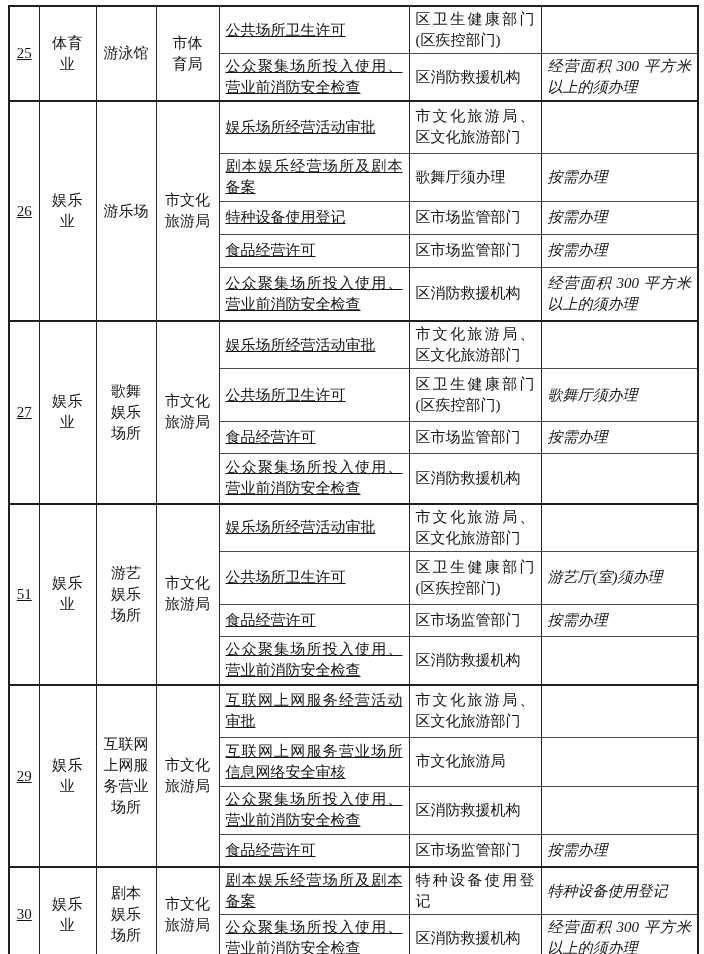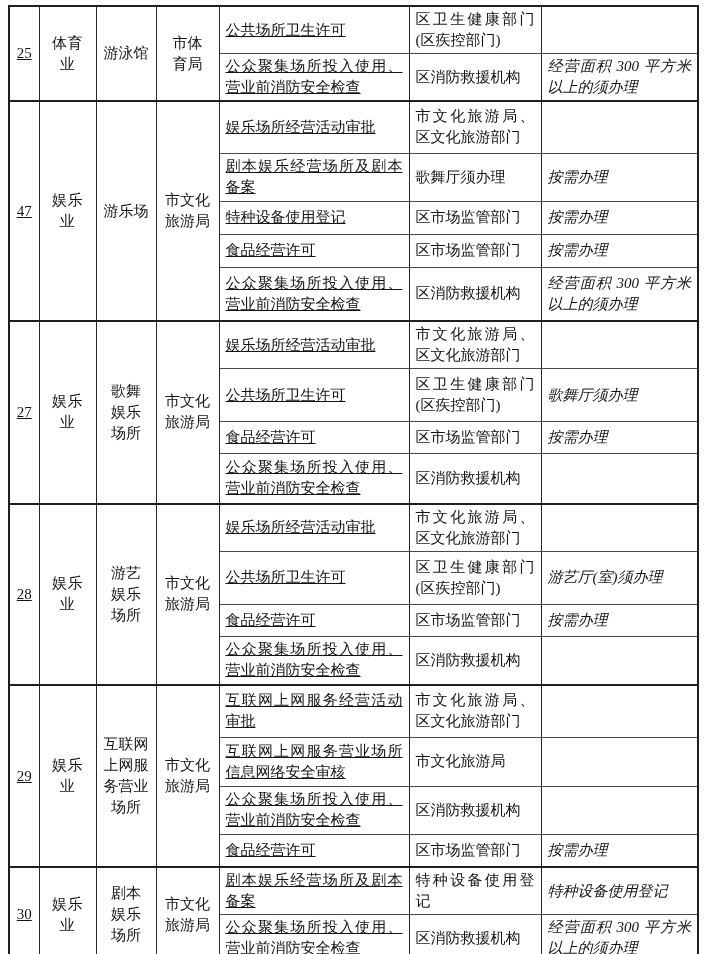--- a/index.html
+++ b/index.html
@@ -76,21 +76,21 @@
         <td class="c-aut">区卫生健康部门(区疾控部门)</td>
         <td class="c-not"></td>
       </tr>
       <tr style="height:45px">
         <td class="c-per">公众聚集场所投入使用、营业前消防安全检查</td>
         <td class="c-aut">区消防救援机构</td>
         <td class="c-not">经营面积 300 平方米以上的须办理</td>
       </tr>
 
       <tr class="block-start" style="height:52px">
-        <td rowspan="5" class="c-no">47</td>
+        <td rowspan="5" class="c-no">26</td>
         <td rowspan="5" class="c-ind">娱乐业</td>
         <td rowspan="5" class="c-ven">游乐场</td>
         <td rowspan="5" class="c-bur">市文化
 旅游局</td>
         <td class="c-per">娱乐场所经营活动审批</td>
         <td class="c-aut">市文化旅游局、区文化旅游部门</td>
         <td class="c-not"></td>
       </tr>
       <tr style="height:48px">
         <td class="c-per">剧本娱乐经营场所及剧本备案</td>
@@ -135,21 +135,21 @@
         <td class="c-aut">区市场监管部门</td>
         <td class="c-not">按需办理</td>
       </tr>
       <tr style="height:50px">
         <td class="c-per">公众聚集场所投入使用、营业前消防安全检查</td>
         <td class="c-aut">区消防救援机构</td>
         <td class="c-not"></td>
       </tr>
 
       <tr class="block-start" style="height:47px">
-        <td rowspan="4" class="c-no">28</td>
+        <td rowspan="4" class="c-no">51</td>
         <td rowspan="4" class="c-ind">娱乐业</td>
         <td rowspan="4" class="c-ven">游艺
 娱乐
 场所</td>
         <td rowspan="4" class="c-bur">市文化
 旅游局</td>
         <td class="c-per">娱乐场所经营活动审批</td>
         <td class="c-aut">市文化旅游局、区文化旅游部门</td>
         <td class="c-not"></td>
       </tr>

